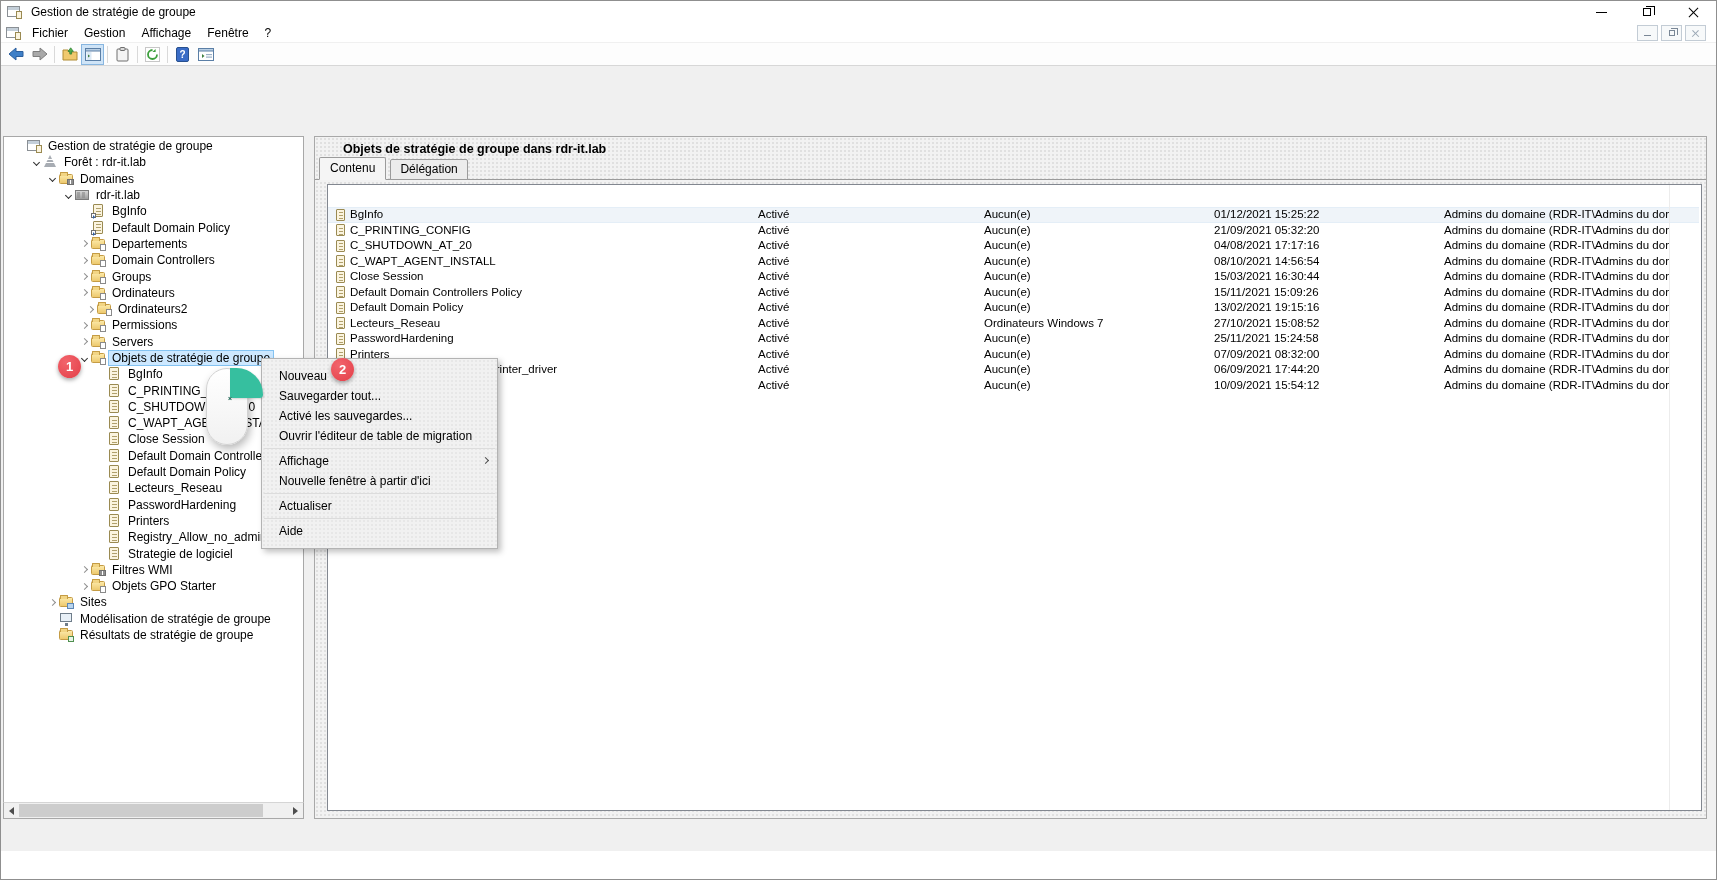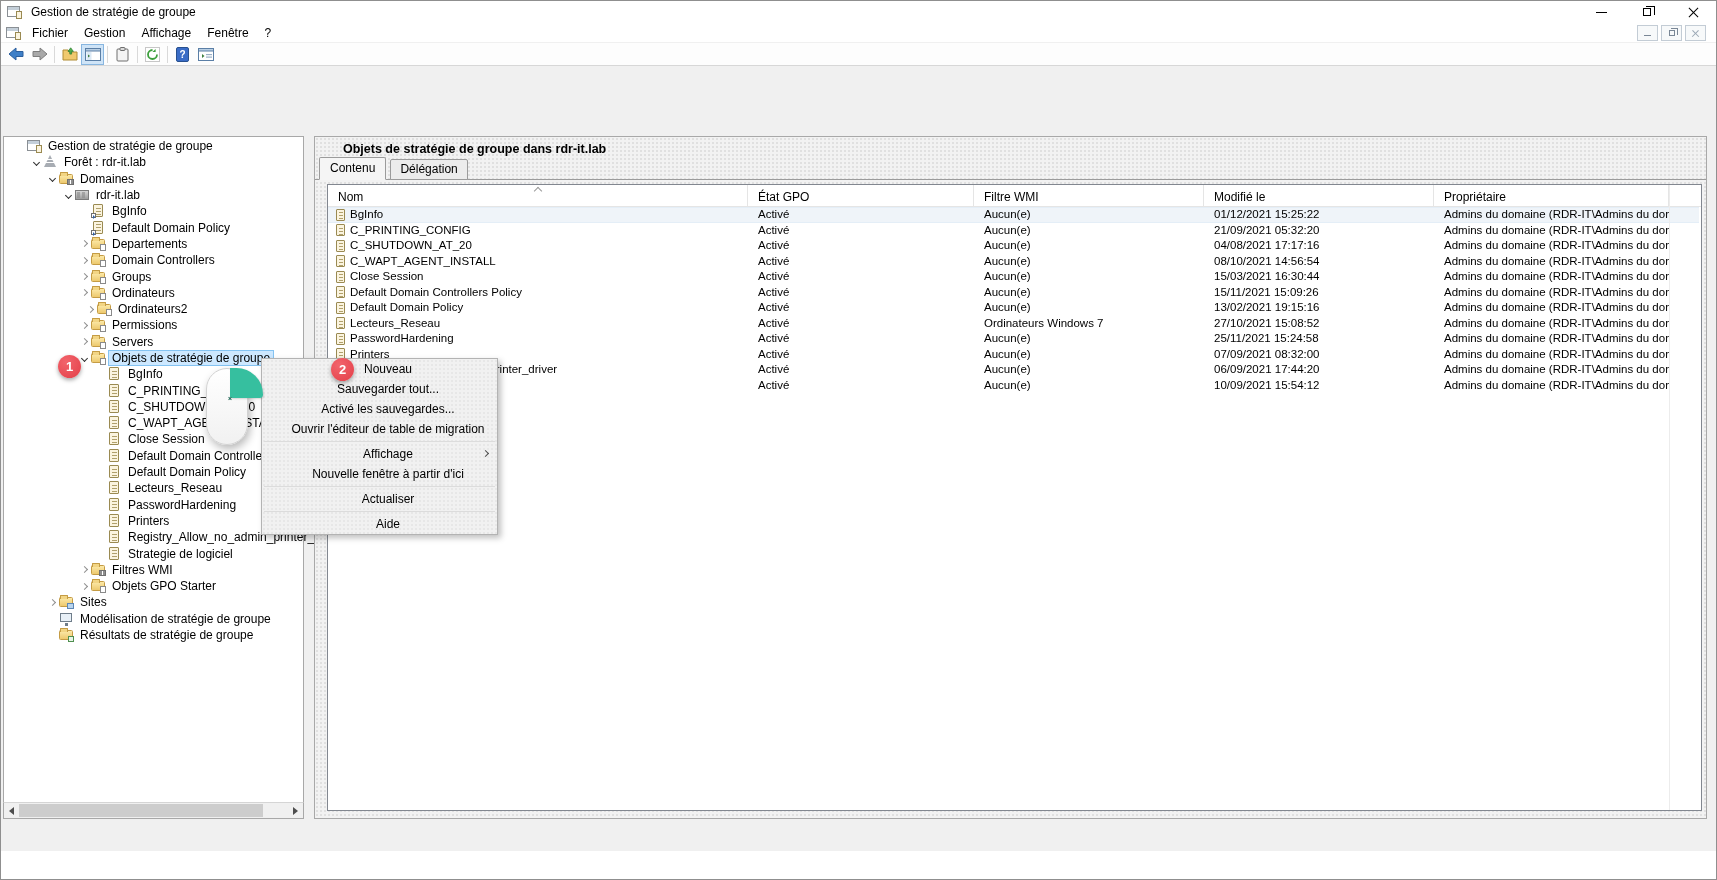--- a/index.html
+++ b/index.html
@@ -86,21 +86,21 @@
   .th { position:absolute; top:0; height:22px; display:flex; align-items:flex-end; padding:0 0 3px 10px; border-right:1px solid #e5e5e5; white-space:nowrap; }
   .sort-caret { position:absolute; top:3px; width:6px; height:6px; border:solid #9a9a9a; border-width:1.3px 0 0 1.3px; transform:rotate(45deg); }
   .gutter-line { position:absolute; top:0; bottom:0; width:1px; background:#ececec; }
   .rrow { position:absolute; left:0; right:2px; height:15.5px; display:flex; align-items:center; font-size:11.5px; white-space:nowrap; }
   .rrow.hl { background:#eff4f9; border-top:1px solid #e4eef7; border-bottom:1px solid #e4eef7; }
   .rcell { overflow:hidden; flex:none; padding-left:10px; height:15.5px; line-height:15.5px; }
   .rcell.name { display:flex; align-items:center; padding-left:8px; }
   .cell-ic { position:relative; left:0; top:0; width:9px; height:12px; flex:none; margin-right:5px; }
 
   
-  .ctx { position:absolute; left:260px; top:292px; width:237px; background:#f1f1f1; background-image:radial-gradient(circle,#e7e7e7 0.8px,transparent 0.9px); background-size:4px 4px; border:1px solid #b3b3b3; box-shadow:3px 3px 6px rgba(0,0,0,.25); z-index:30; padding:0 0;text-align:center; }
+  .ctx { position:absolute; left:260px; top:292px; width:237px; background:#f1f1f1; background-image:radial-gradient(circle,#e7e7e7 0.8px,transparent 0.9px); background-size:4px 4px; border:1px solid #b3b3b3; box-shadow:3px 3px 6px rgba(0,0,0,.25); z-index:30; padding:7px 0; }
   .ctx-item { height:20px; line-height:20px; padding-left:17px; position:relative; cursor:default; }
   .ctx-sep { height:1px; background:#dcdcdc; margin:2px 2px; }
   .ctx-sub { position:absolute; right:9px; top:7px; width:5px; height:5px; border:solid #4d4d4d; border-width:1.3px 1.3px 0 0; transform:rotate(45deg); }
 
   
   .badge { position:absolute; width:23px; height:23px; border-radius:50%; background:radial-gradient(circle at 35% 30%,#f2646c,#e33f48); color:#fff; font-weight:bold; font-size:13px; display:flex; align-items:center; justify-content:center; box-shadow:0 2px 4px rgba(0,0,0,.35); z-index:40; }
   .mouse { position:absolute; left:205px; top:302px; width:44px; height:78px; z-index:35; }
   .mouse .body { position:absolute; left:0; top:0; width:42px; height:77px; background:linear-gradient(180deg,#ffffff,#f1f1f1); border:1px solid #d2d2d2; border-radius:21px; box-shadow:2px 4px 8px rgba(0,0,0,.28); }
   .mouse .btn { position:absolute; left:24px; top:0px; width:33px; height:30px; background:#36bf9f; border-radius:0 30px 4px 2px; box-shadow:1px 1px 2px rgba(0,0,0,.15); }
   .mouse .spark { position:absolute; left:22px; top:28px; width:4px; height:4px; }
@@ -510,28 +510,20 @@
     <div class="right-pane dots">
       <div class="right-pane-inner">
         <div class="pane-title">Objets de stratégie de groupe dans rdr-it.lab</div>
         <div class="tab-line"></div>
         <div class="tabs" id="tabs">
             <div class="tab active">Contenu</div>
             <div class="tab">Délégation</div>
           </div>
 
         <div class="gpo-table">
-          <div class="thead" id="thead">
-              <div class="th" style="left: 0px; width: 420px;">Nom</div>
-              <span class="sort-caret" style="left: 207px;"></span>
-              <div class="th" style="left: 420px; width: 226px;">État GPO</div>
-              <div class="th" style="left: 646px; width: 230px;">Filtre WMI</div>
-              <div class="th" style="left: 876px; width: 230px;">Modifié le</div>
-              <div class="th" style="left: 1106px; width: 235px;">Propriétaire</div>
-            </div>
           <div id="tbody">
               <div class="rrow hl" style="top: 22px;">
                 <div class="rcell name" style="width: 420px;">
                   <span class="cell-ic"></span>
                   <span>BgInfo</span>
                 </div>
                 <div class="rcell" style="width: 226px;">Activé</div>
                 <div class="rcell" style="width: 230px;">Aucun(e)</div>
                 <div class="rcell" style="width: 230px;">01/12/2021 15:25:22</div>
                 <div class="rcell" style="width: 235px;">Admins du domaine (RDR-IT\Admins du doma...</div>

